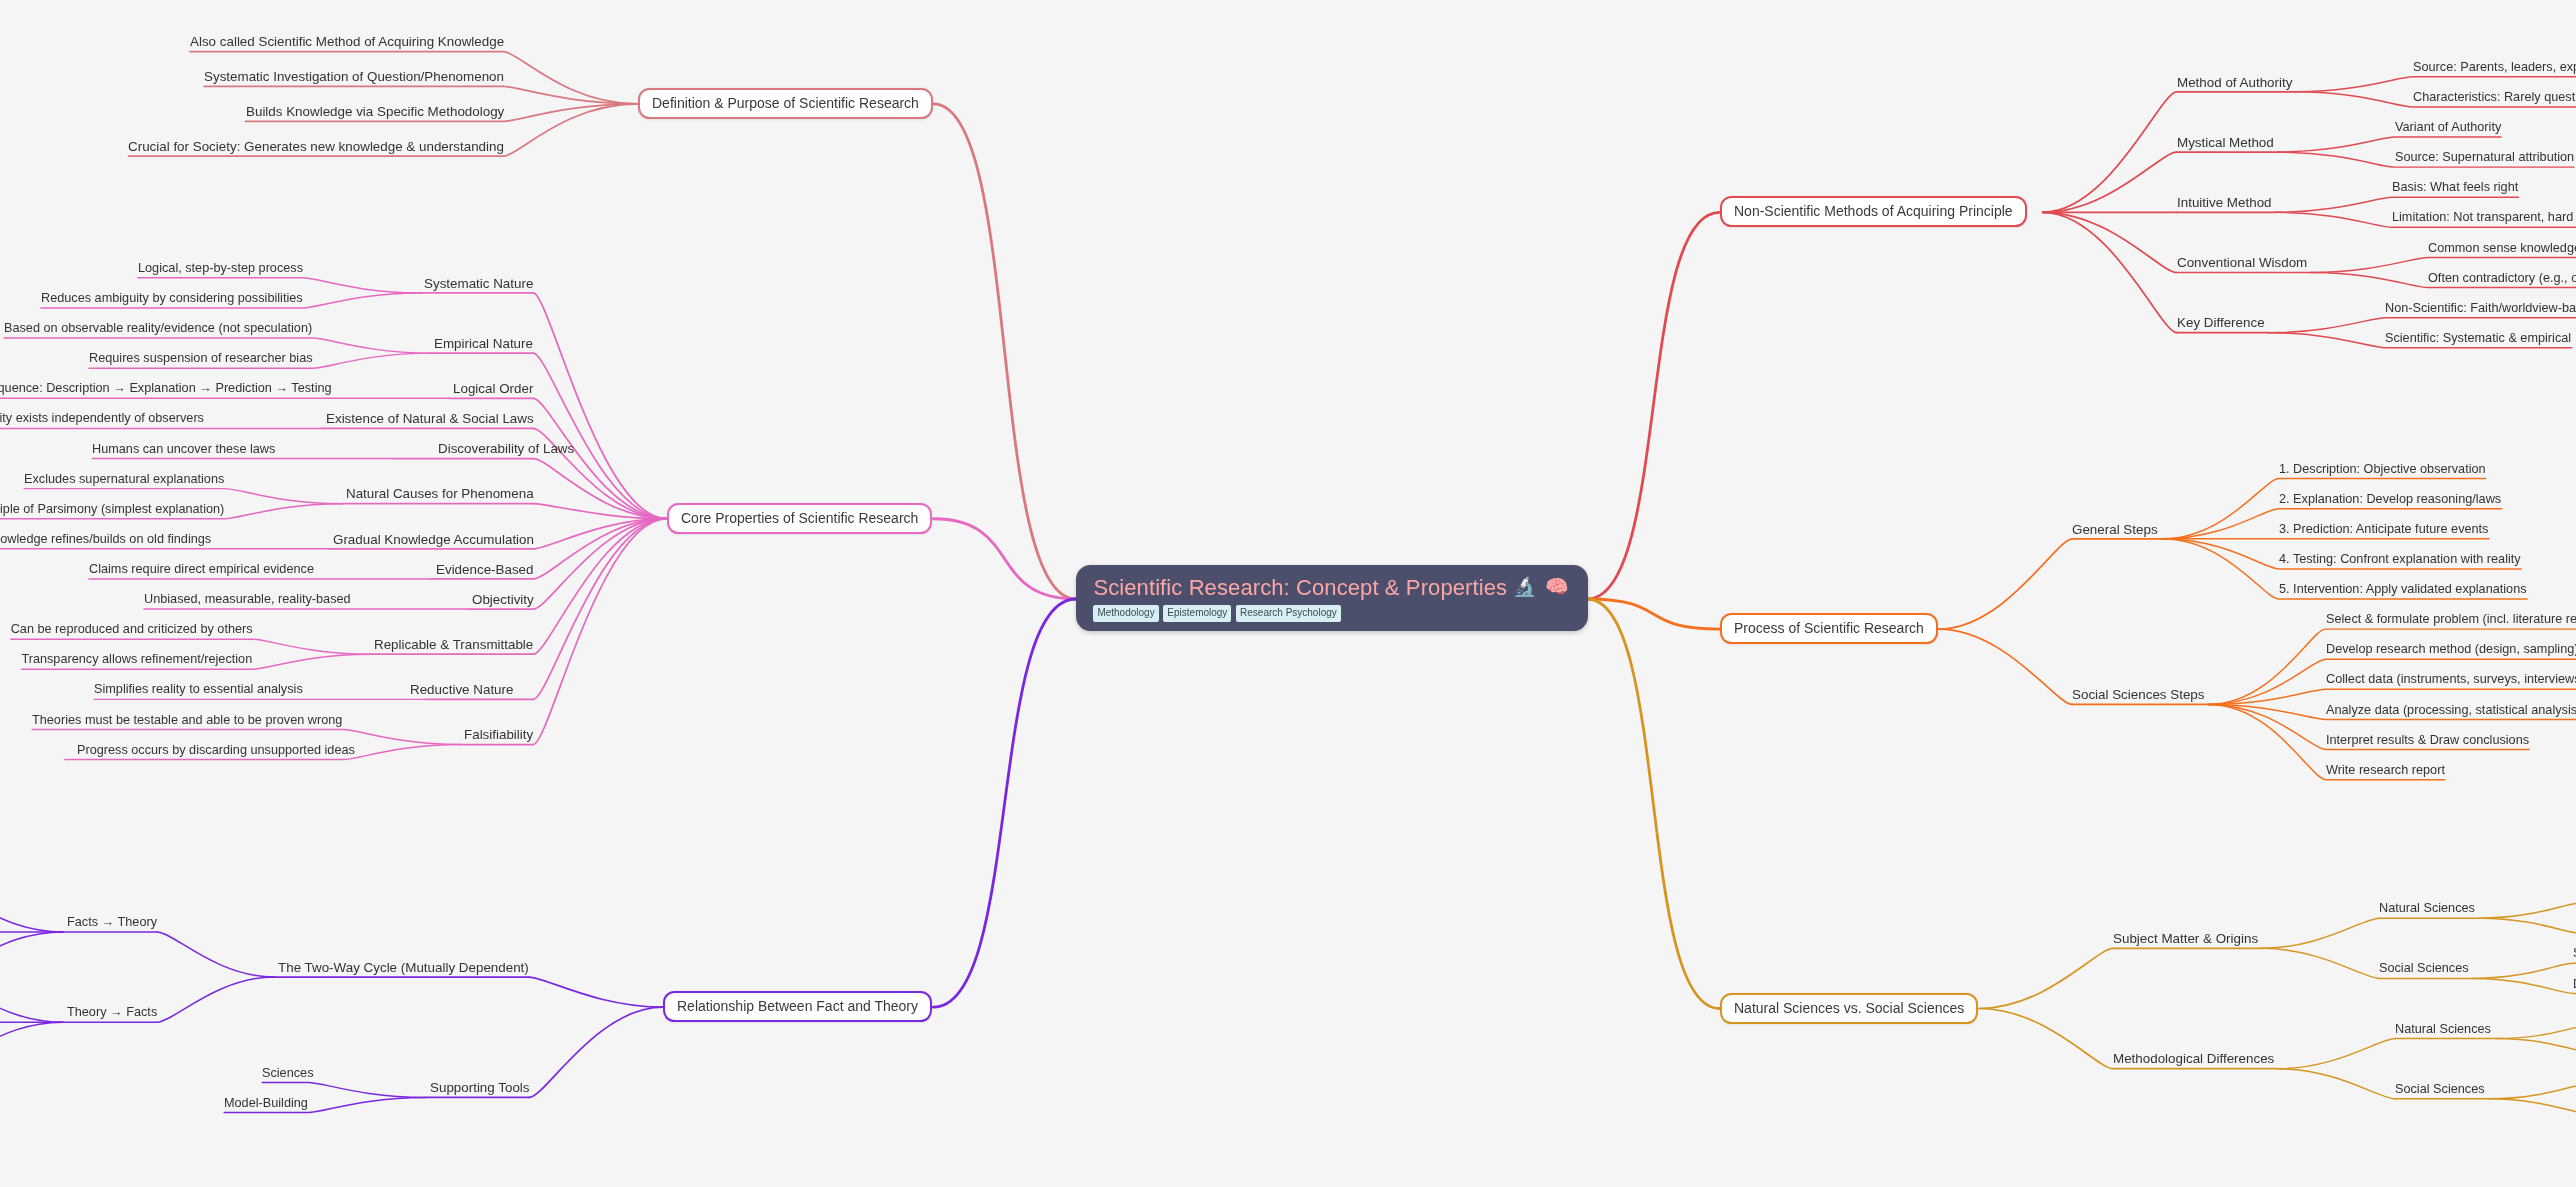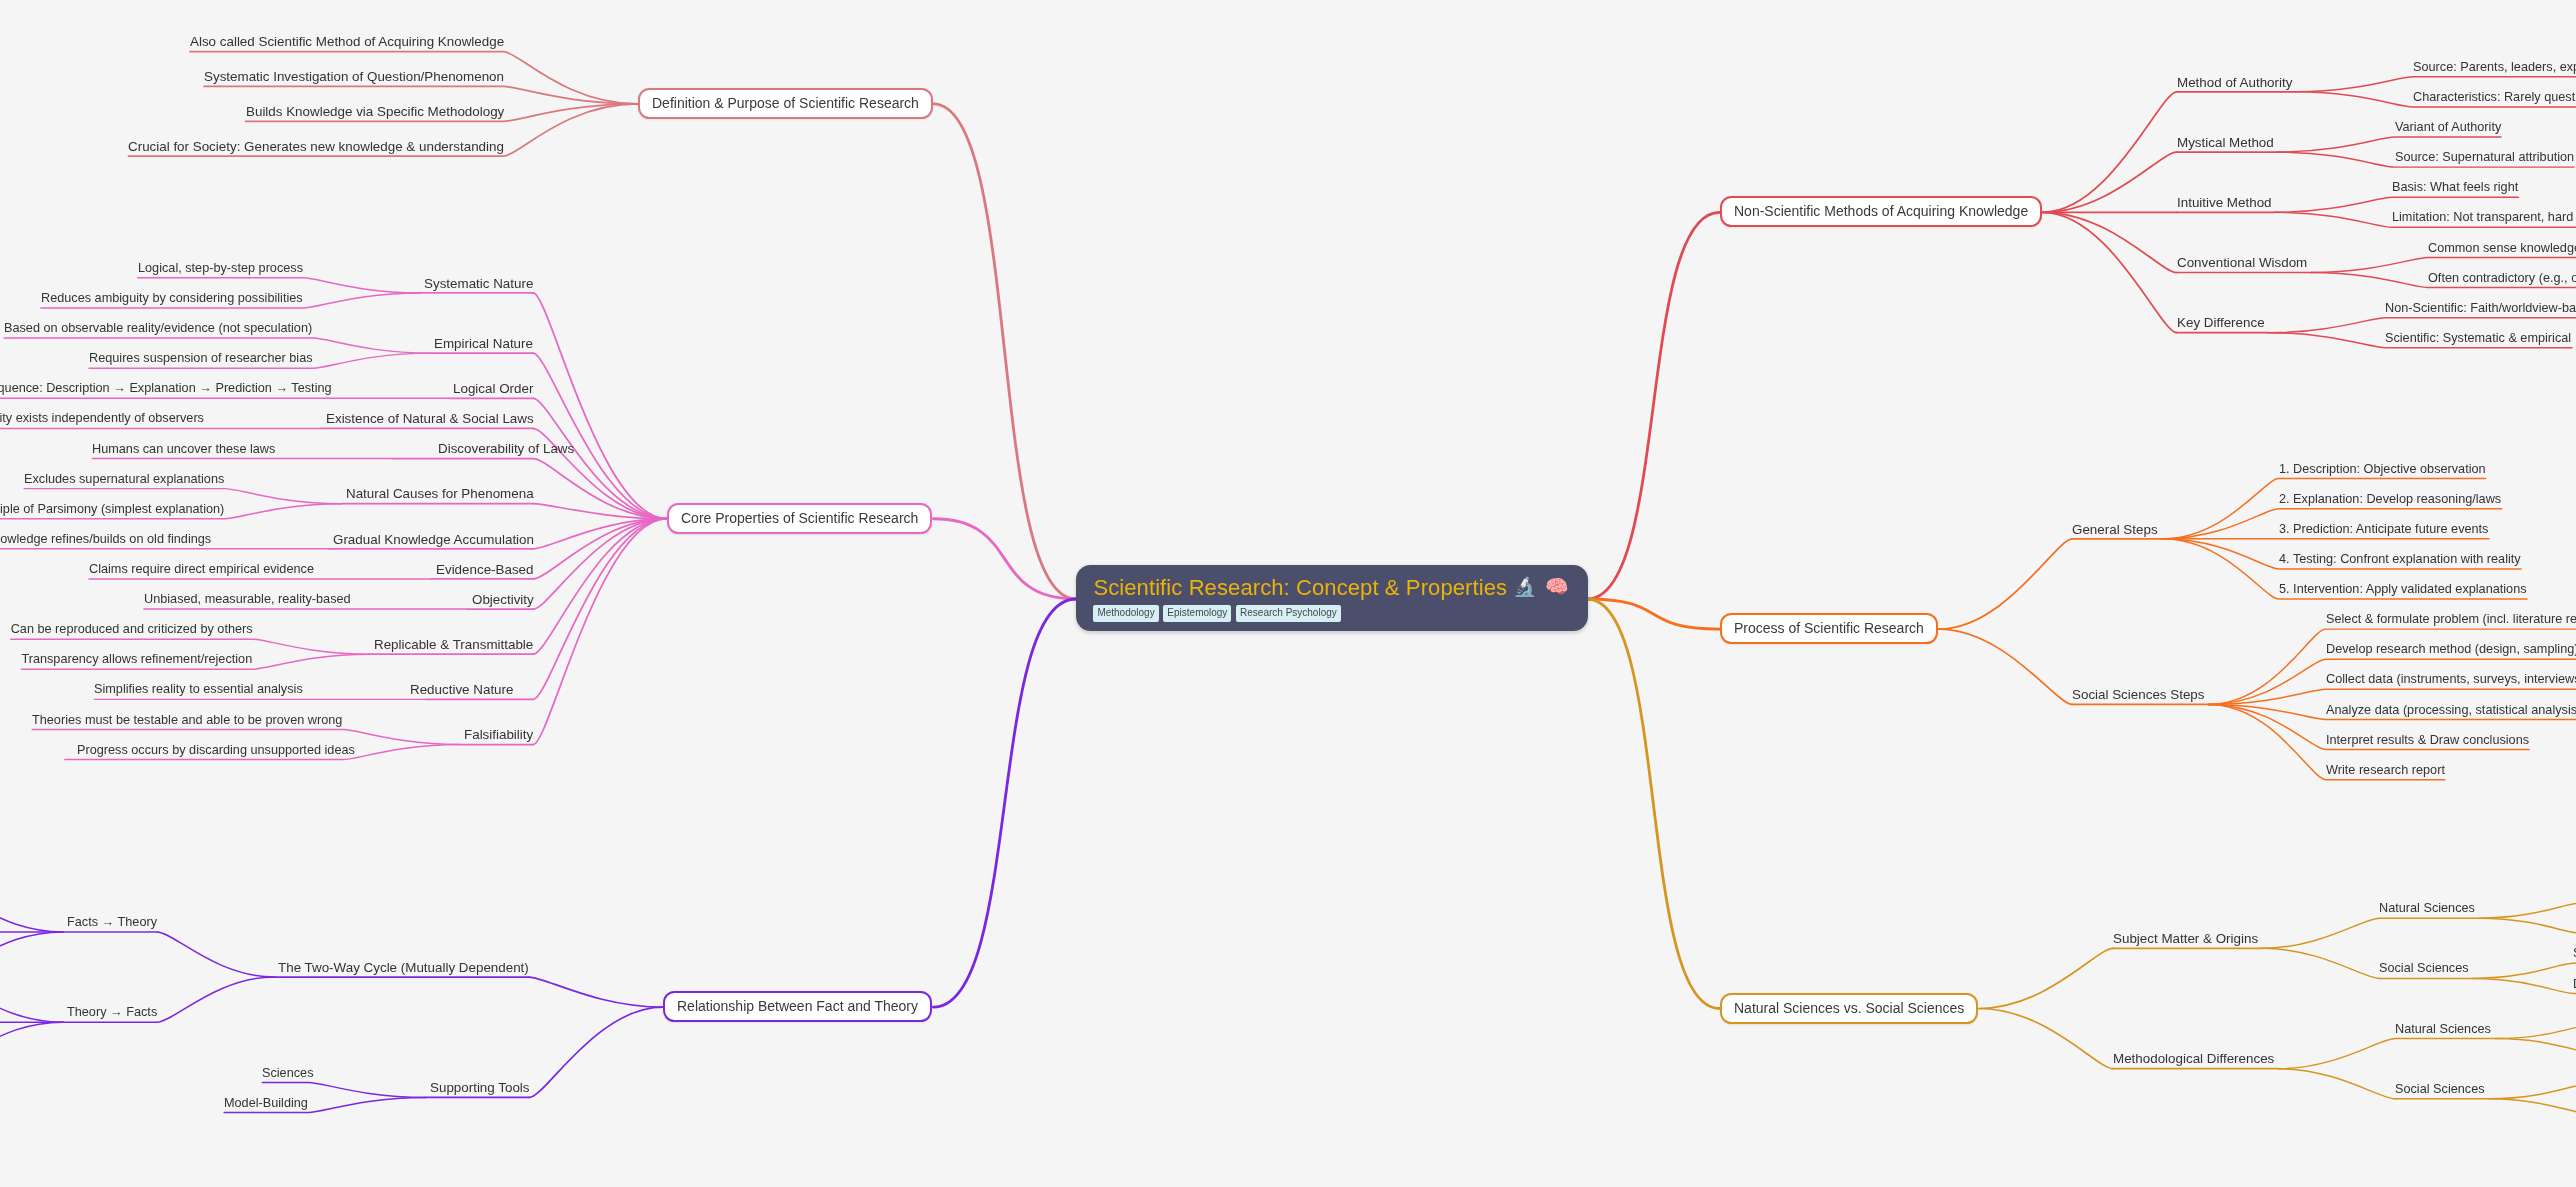--- a/index.html
+++ b/index.html
@@ -9,21 +9,21 @@
   svg#wires path{fill:none;stroke-linecap:round;}
 
   .node{position:absolute;white-space:nowrap;color:#333;}
 
   
   .root{
     background:#4b4f6b;border-radius:14.7px;padding:10.7px 17.4px 9.4px 17.4px;
     box-shadow:0 1.3px 4px rgba(0,0,0,.18);
   }
   .root .root-title{
-    color:#eab308;font-size:22px;line-height:1.05;letter-spacing:0.1px;
+    color:#fca5a5;font-size:22px;line-height:1.05;letter-spacing:0.1px;
     display:flex;align-items:center;gap:6.7px;
   }
   .root .root-emojis{font-size:19px;letter-spacing:1.3px;}
   .root .tags{display:flex;gap:4.7px;margin-top:6px;}
   .root .tags span{
     background:#d7eef2;color:#3d4a55;font-size:10px;line-height:1;
     padding:3.3px 4px 4px 4px;border-radius:2px;
   }
 
   
@@ -211,21 +211,21 @@
     <div class="node lbl" style="left: 464px; top: 728px;">Falsifiability</div>
     <div class="node lbl sm" style="left: 32px; top: 714px;">Theories must be testable and able to be proven wrong</div>
     <div class="node lbl sm" style="left: 65px; top: 744px; margin-left: 12px;">Progress occurs by discarding unsupported ideas</div>
     <div class="node pill" style="border-color: rgb(123, 39, 224); left: 663px; top: 991px;">Relationship Between Fact and Theory</div>
     <div class="node lbl" style="left: 278px; top: 961px;">The Two-Way Cycle (Mutually Dependent)</div>
     <div class="node lbl sm" style="left: 67px; top: 916px;">Facts → Theory</div>
     <div class="node lbl sm" style="left: 67px; top: 1006px;">Theory → Facts</div>
     <div class="node lbl" style="left: 430px; top: 1081px;">Supporting Tools</div>
     <div class="node lbl sm" style="left: 262px; top: 1067px;">Sciences</div>
     <div class="node lbl sm" style="left: 224px; top: 1097px;">Model-Building</div>
-    <div class="node pill" style="border-color: rgb(224, 75, 82); left: 1720px; top: 196px;">Non-Scientific Methods of Acquiring Knowledge</div>
+    <div class="node pill" style="border-color: rgb(224, 75, 82); left: 1720px; top: 196px;">Non-Scientific Methods of Acquiring Principle</div>
     <div class="node lbl" style="left: 2177px; top: 76px;">Method of Authority</div>
     <div class="node lbl sm" style="left: 2413px; top: 61px;">Source: Parents, leaders, experts</div>
     <div class="node lbl sm" style="left: 2413px; top: 91px;">Characteristics: Rarely questioned, faith-based, can be misleading</div>
     <div class="node lbl" style="left: 2177px; top: 136px;">Mystical Method</div>
     <div class="node lbl sm" style="left: 2395px; top: 121px;">Variant of Authority</div>
     <div class="node lbl sm" style="left: 2395px; top: 151px;">Source: Supernatural attribution</div>
     <div class="node lbl" style="left: 2177px; top: 196px;">Intuitive Method</div>
     <div class="node lbl sm" style="left: 2392px; top: 181px;">Basis: What feels right</div>
     <div class="node lbl sm" style="left: 2392px; top: 211px;">Limitation: Not transparent, hard to replicate</div>
     <div class="node lbl" style="left: 2177px; top: 256px;">Conventional Wisdom</div>

